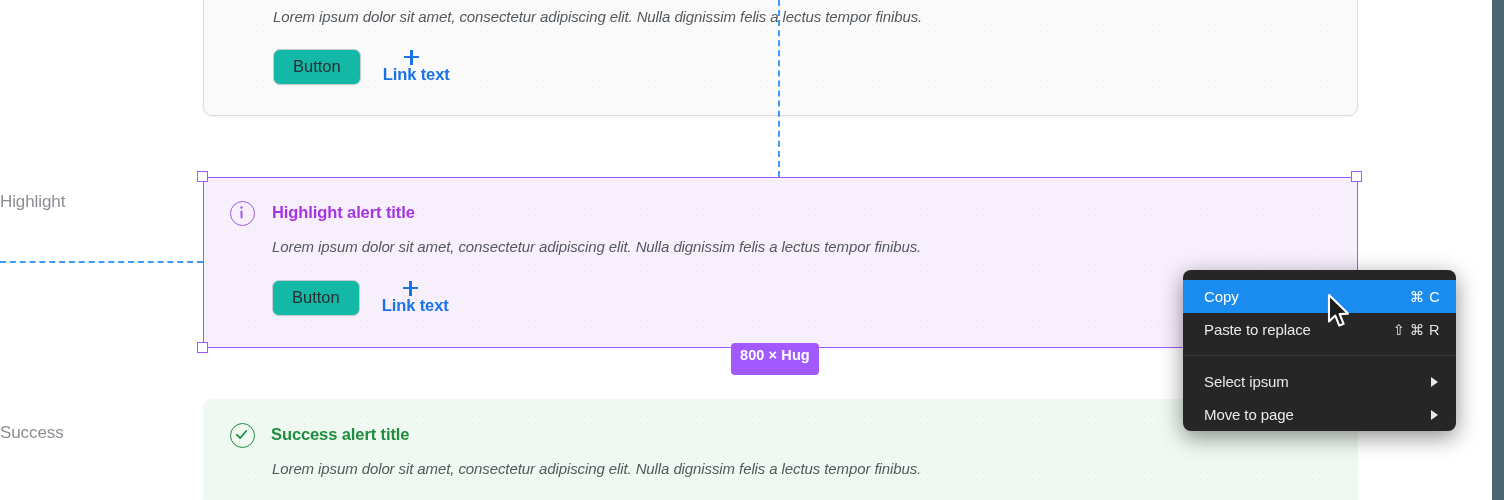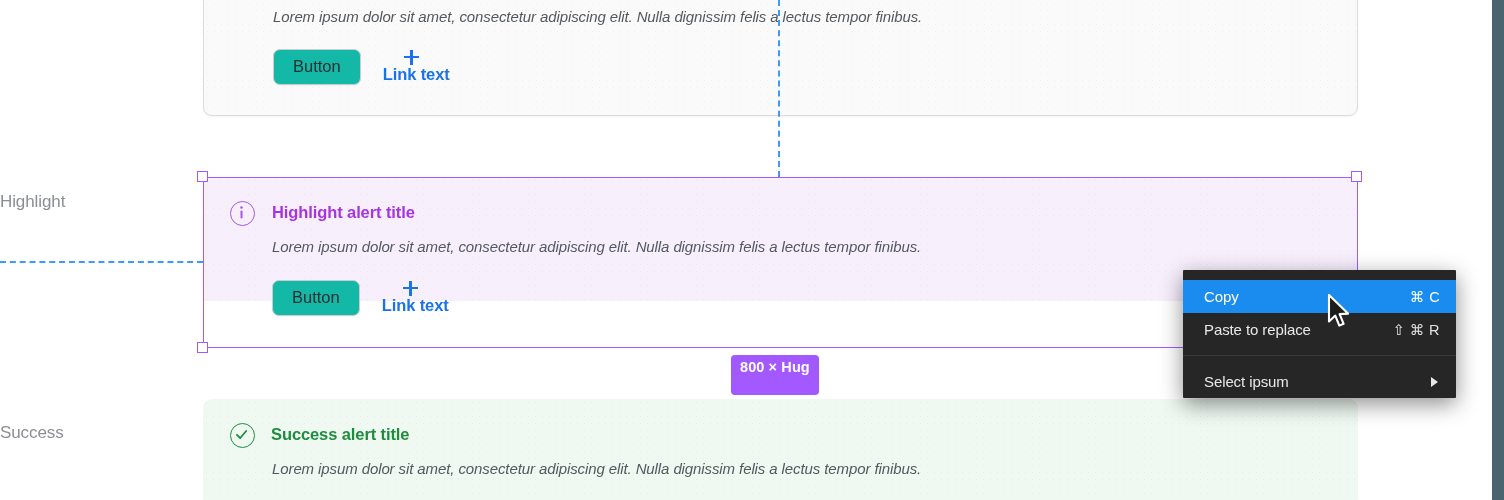--- a/index.html
+++ b/index.html
@@ -33,21 +33,21 @@
 
   
   #card-neutral{
     left:203px;top:-120px;width:1155px;height:236px;
     background:#fafafa;border:1px solid #dcdcdc;border-radius:9px;
     box-shadow:0 1px 2px rgba(0,0,0,.05);
   }
 
   
   #card-highlight{
-    left:203px;top:177px;width:1155px;height:124px;
+    left:203px;top:177px;width:1155px;height:171px;
     background:#f8effd;
   }
   
   #card-success{
     left:203px;top:399px;width:1155px;height:172px;
     background:#eff8f1;border-radius:9px;
   }
 
   
   .dots{
@@ -89,42 +89,42 @@
   .handle{
     position:absolute;width:11px;height:11px;box-sizing:border-box;
     background:#ffffff;border:1.7px solid #a259ff;
   }
   .h-tl{left:197px;top:171px;}
   .h-tr{left:1351px;top:171px;}
   .h-bl{left:197px;top:342px;}
   .h-br{left:1351px;top:342px;}
 
   .size-badge{
-    position:absolute;left:731px;top:355px;
+    position:absolute;left:731px;top:343px;
     background:#a259ff;color:#ffffff;
     font-size:14.5px;font-weight:bold;letter-spacing:.1px;
-    padding:4px 9px 20px;border-radius:4px;white-space:nowrap;
+    padding:4px 9px 12px;border-radius:4px;white-space:nowrap;
   }
 
   
   .guide-v{
     position:absolute;left:778px;top:0;width:0;height:177px;
     border-left:2px dashed #3b9bfc;
   }
   .guide-h{
     position:absolute;left:0;top:261px;width:203px;height:0;
     border-top:2px dashed #3b9bfc;
   }
 
   
   .ctx-menu{
     position:absolute;left:1183px;top:270px;width:273px;
     background:#262626;color:#e8e8e8;
     padding:10px 0 0;
-    border-radius:1px;
+    border-radius:8px;
     box-shadow:0 6px 22px rgba(0,0,0,.45);
     font-size:15px;
   }
   .ctx-item{
     position:relative;display:flex;align-items:center;
     height:33px;padding:0 16px 0 21px;white-space:nowrap;
   }
   .ctx-item.selected{background:#1a8cf0;color:#ffffff;}
   .ctx-label{flex:1;letter-spacing:-.1px;}
   .ctx-shortcut{color:#e2e2e2;font-size:14.5px;letter-spacing:.4px;}
@@ -220,20 +220,24 @@
     </div>
 
 
     <div class="ctx-sep"></div>
 
     <div class="ctx-item">
       <span class="ctx-label">Select ipsum</span>
       <span class="ctx-arrow"></span>
     </div>
 
+    <div class="ctx-item">
+      <span class="ctx-label">Move to page</span>
+      <span class="ctx-arrow"></span>
+    </div>
 
   </div>
 
   <div class="cursor">
     <svg width="26" height="38" viewBox="0 0 26 38" aria-hidden="true">
       <path d="M2 1 L2 27.5 L8.3 21.6 L12.3 31.6 L16.6 29.8 L12.6 20.1 L21 19.6 Z" fill="#1c1c1c" stroke="#ffffff" stroke-width="2.1" stroke-linejoin="round"></path>
     </svg>
   </div>
 
   <div class="right-strip"></div>

